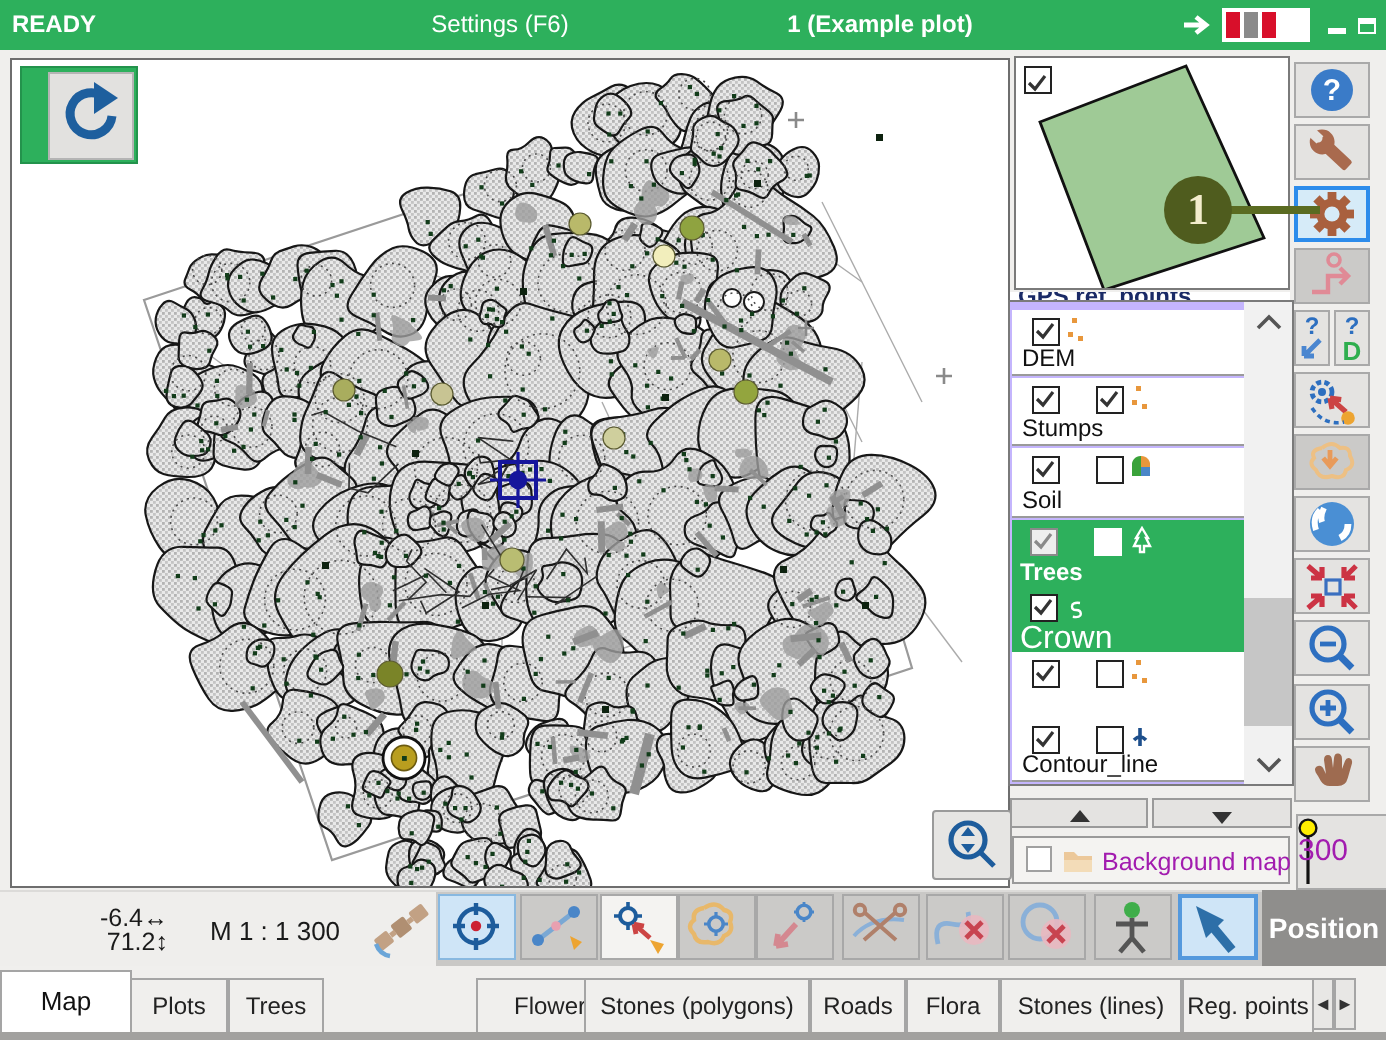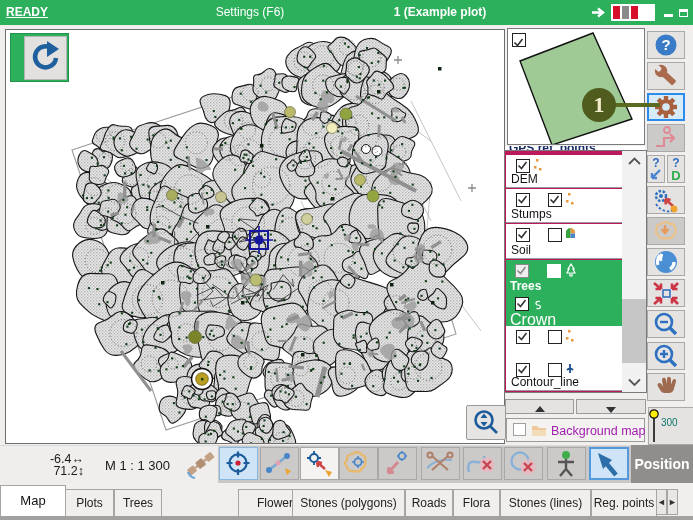--- a/index.html
+++ b/index.html
@@ -1,28 +1,28 @@
 <!DOCTYPE html>
 <html><head><meta charset="utf-8"><style>
 *{margin:0;padding:0;box-sizing:border-box;font-family:"Liberation Sans",sans-serif;}
 body{width:693px;height:520px;position:relative;background:#f0efed;overflow:hidden;}
 .abs{position:absolute;}
 
 #title{left:0;top:0;width:693px;height:25px;background:#2db05c;color:#fff;}
-#title .ready{left:6px;top:5px;font-size:12px;font-weight:bold;text-decoration:underline;}
+#title .ready{left:6px;top:5px;font-size:12px;font-weight:bold;}
 #title .settings{left:190px;top:5px;width:120px;text-align:center;font-size:12px;}
 #title .plot{left:380px;top:5px;width:120px;text-align:center;font-size:12px;font-weight:bold;}
 
 #map{left:5px;top:29px;width:500px;height:415px;background:#fff;border:1px solid #6e6e6e;overflow:hidden;}
 #rotbtn{left:10px;top:33px;width:59px;height:49px;background:#2db05c;border:1px solid #23934c;}
 #rotbtn .inner{position:absolute;left:13px;top:2px;width:43px;height:44px;background:#e2e1df;border:1px solid #b4b4b4;}
 #zoomsel{left:466px;top:405px;width:40px;height:35px;background:#e6e5e3;border:1px solid #9a9a9a;border-radius:2px;}
 
 #preview{left:507px;top:28px;width:138px;height:117px;background:#fff;border:1px solid #7a7a7a;}
-#list{left:504px;top:150px;width:143px;height:243px;background:#be185d;border:1px solid #7a7a7a;}
+#list{left:504px;top:150px;width:143px;height:243px;background:#c4b5fd;border:1px solid #7a7a7a;}
 .cb{position:absolute;width:14px;height:14px;border:1.6px solid #222;background:#fff;}
 .lbl{position:absolute;left:5px;font-size:12px;color:#111;}
 #updown{left:504px;top:397px;width:143px;height:18px;}
 #bgmap{left:506px;top:418px;width:139px;height:24px;background:#f4f3f1;border:1px solid #9a9a9a;}
 .rbtn{position:absolute;left:647px;width:38px;height:28px;background:#e4e3e1;border:1px solid #a9a9a9;}
 
 #toolbar{left:0;top:445px;width:693px;height:38px;background:#efeeec;border-top:1px solid #dcdbd9;}
 .tbtn{position:absolute;top:447px;width:39px;height:33px;background:#cbcac8;border:1px solid #a8a8a8;}
 #pos{left:631px;top:445px;width:62px;height:38px;background:#8f8e8c;color:#fff;font-weight:bold;font-size:14px;text-align:center;line-height:38px;}
 
@@ -1181,21 +1181,21 @@
       <rect x="1" y="7" width="14" height="6" fill="#f3dcb8"></rect>
     </svg>
  <div class="abs" style="left:44px;top:5px;font-size:12.5px;color:#a21caf;white-space:nowrap;">Background map</div>
 </div>
 
 <div class="abs" style="left:648px;top:407px;width:45px;height:38px;background:#e4e3e1;border:1px solid #a9a9a9;border-right:none;">
  <svg class="abs" style="left:0px;top:0px" width="14" height="36">
       <circle cx="5" cy="6" r="4.2" fill="#ffee00" stroke="#111" stroke-width="1.2"></circle>
       <path d="M5,10 V34" stroke="#111" stroke-width="1.6"></path>
     </svg>
- <div class="abs" style="left:12px;top:9px;font-size:10px;color:#0f766e;">300</div>
+ <div class="abs" style="left:0;top:9px;font-size:15px;color:#a21caf;">300</div>
 </div>
 
 <div class="rbtn" style="left:647px;top:31px;width:38px;background:#e4e3e1;border:1px solid #a9a9a9;"><svg width="36" height="26">
       <circle cx="18" cy="13" r="10.5" fill="#3a7bc8"></circle>
       <text x="18" y="18" font-size="15" font-weight="bold" fill="#fff" text-anchor="middle" font-family="Liberation Sans">?</text>
     </svg></div>
 <div class="rbtn" style="left:647px;top:62px;width:38px;background:#e4e3e1;border:1px solid #a9a9a9;"><svg width="36" height="26">
       <g transform="rotate(-47 18 13)">
         <rect x="15.2" y="8" width="6.2" height="16" rx="1.2" fill="#a96a4e"></rect>
         <circle cx="18.3" cy="6" r="6.2" fill="#a96a4e"></circle>

